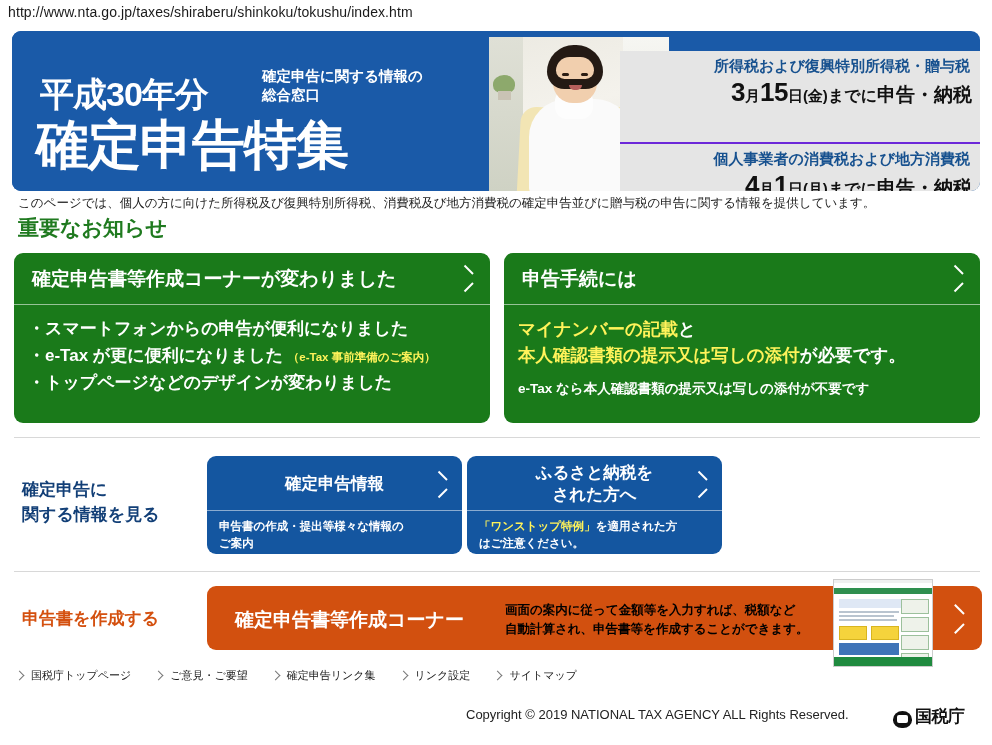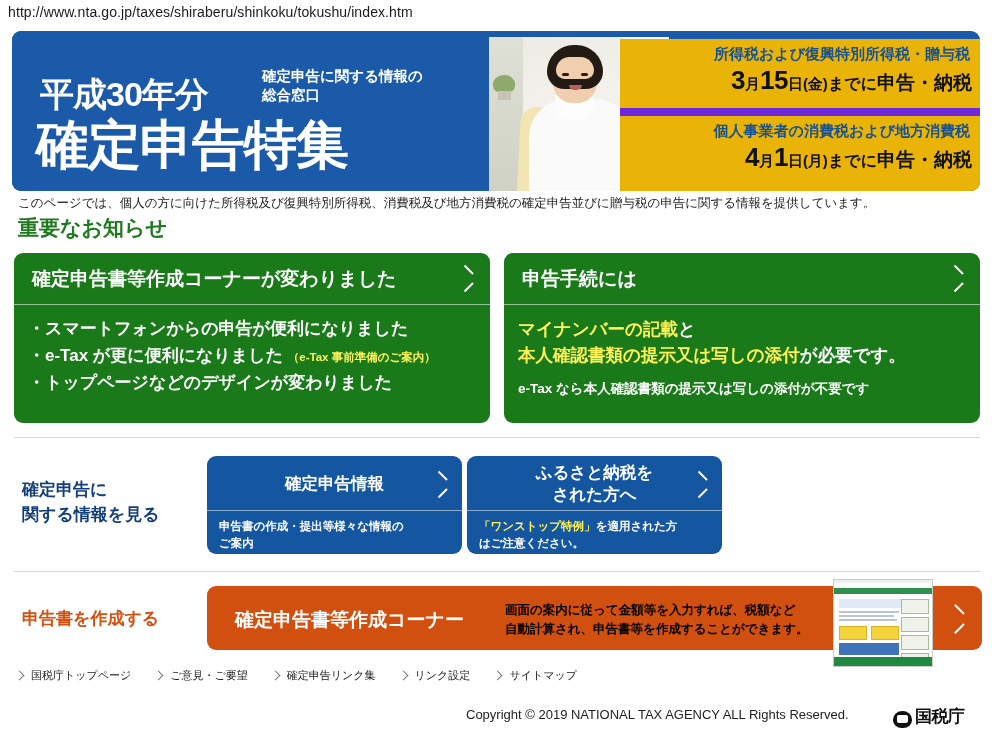--- a/index.html
+++ b/index.html
@@ -81,26 +81,26 @@
     background:#2b1d14; border-radius:2px; }
   .ph-mouth { position:absolute; left:80px; top:48px; width:13px; height:5px;
     background:#b8605c; border-radius:0 0 8px 8px; }
   .ph-arm { position:absolute; left:133px; top:74px; width:46px; height:22px;
     background:#fafafa; border-radius: 12px; transform: rotate(-32deg); }
   .ph-hand { position:absolute; left:160px; top:52px; width:26px; height:18px;
     background:#f4d3b2; border-radius: 10px 12px 8px 8px; transform: rotate(-18deg); }
 
   
   .hero-dates {
-    position: absolute; left: 608px; top: 8px;
+    position: absolute; left: 608px; top: 20px;
     width: 364px; height: 178px;
-    background: #eab308;
+    background: #e5e5e5;
   }
   .date-row { position: relative; height: 69px; }
-  .date-row + .date-row { border-top: 8px solid #6d28d9; }
+  .date-row + .date-row { border-top: 2px solid #6d28d9; margin-top: 22px; }
   .date-cap {
     position: absolute; right: 14px; top: 6px;
     font-size: 15px; font-weight: bold; color: #17518f;
     white-space: nowrap;
   }
   .date-main {
     position: absolute; right: 12px; top: 26px;
     white-space: nowrap; color: #111111;
   }
   .dm-big { font-size: 26px; font-weight: bold; letter-spacing: -0.5px; }

